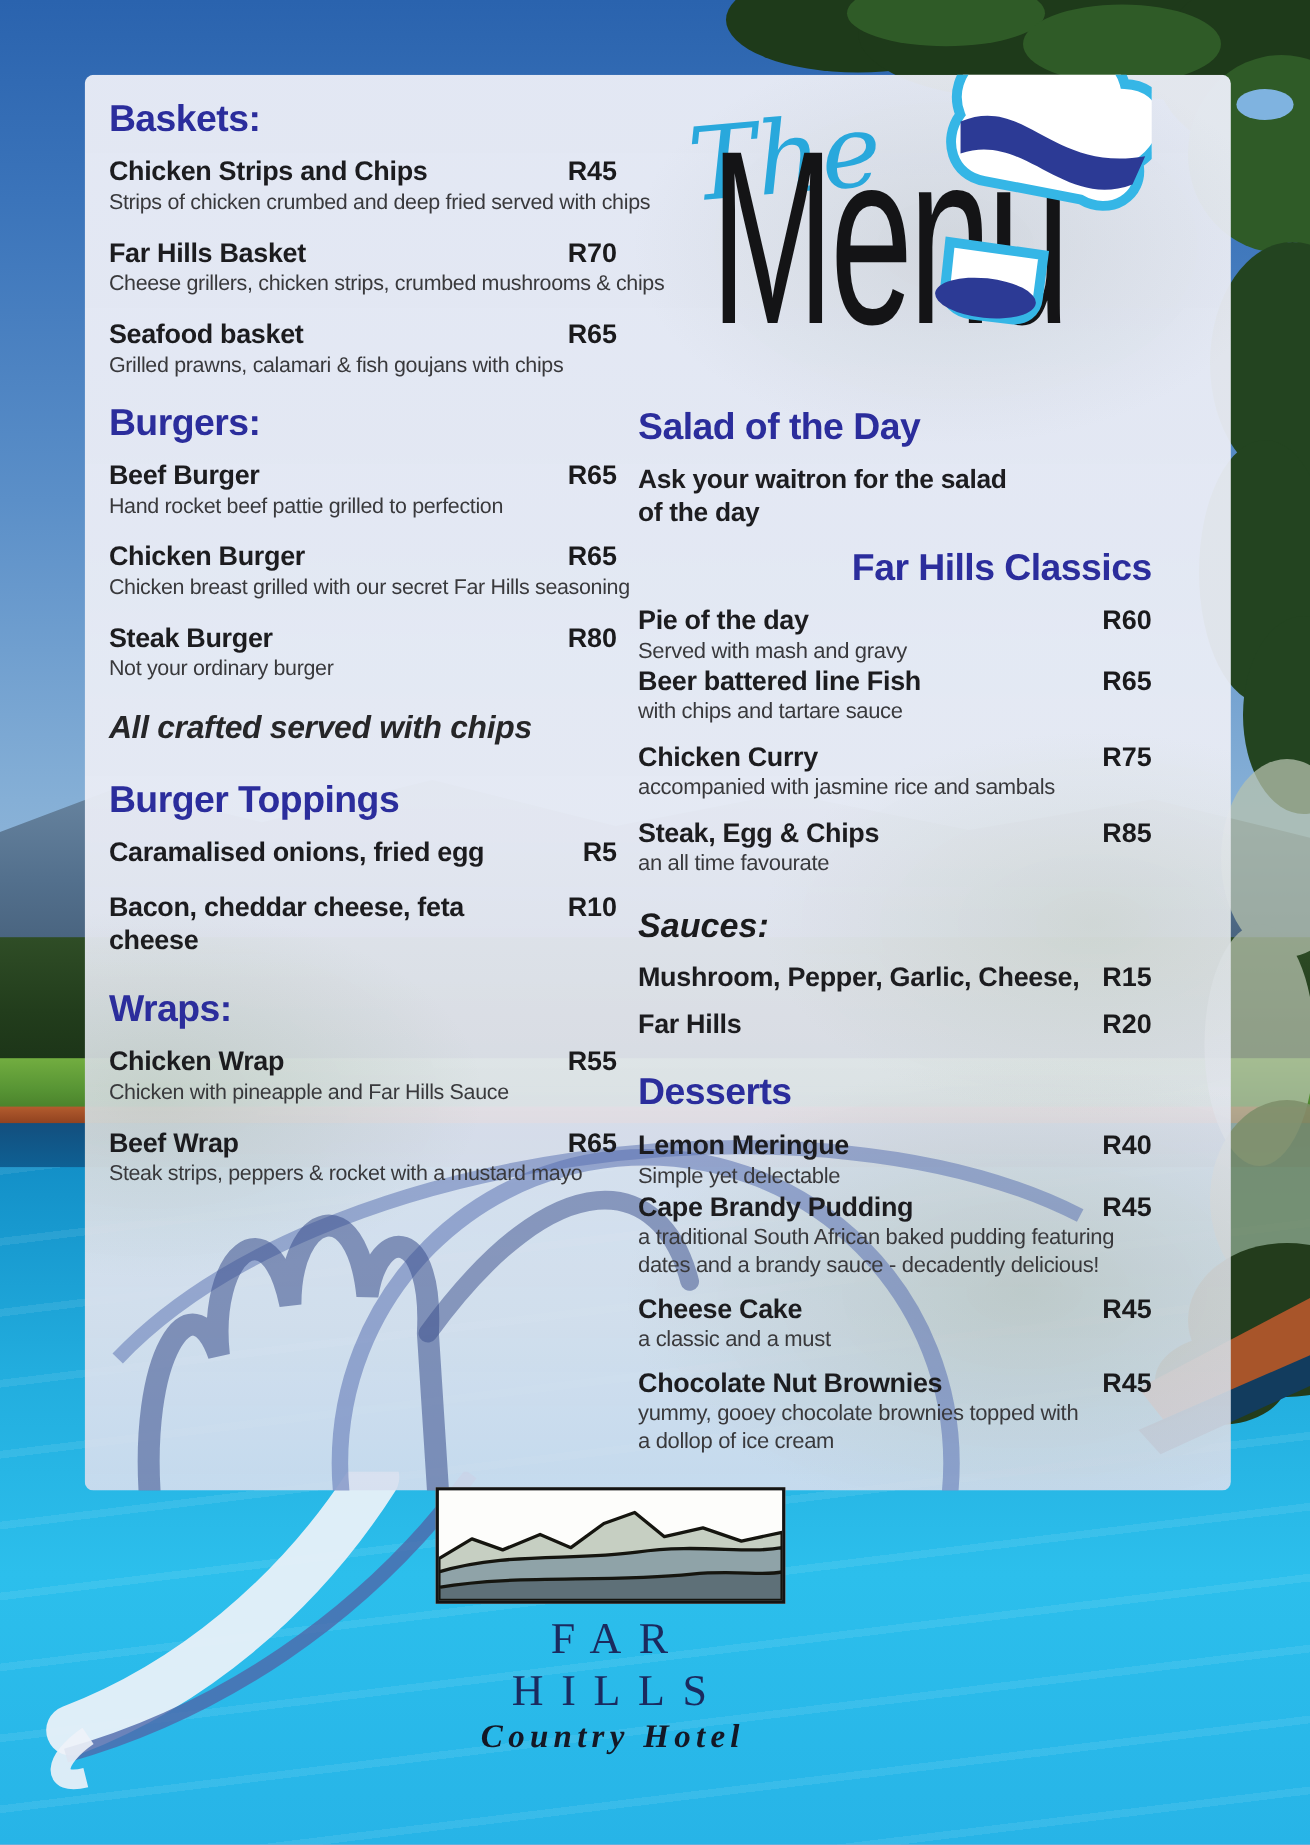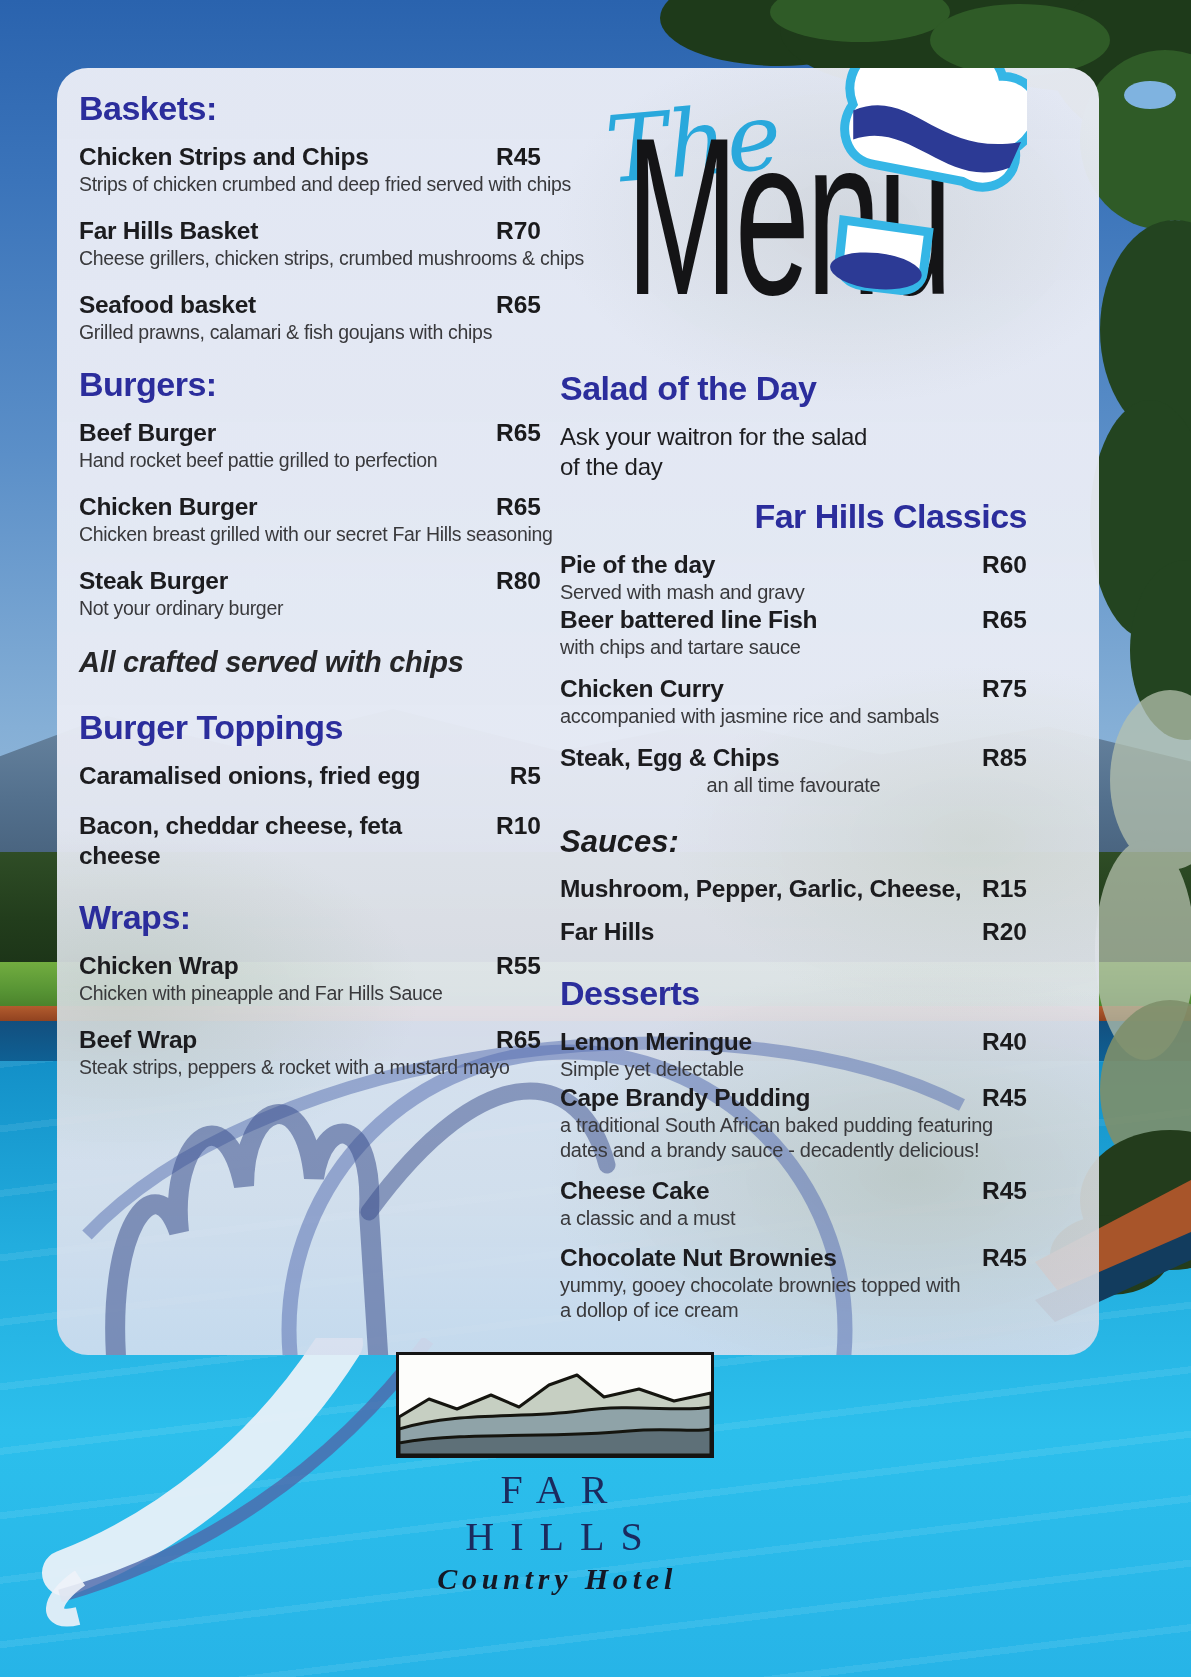--- a/index.html
+++ b/index.html
@@ -12,41 +12,41 @@
   .bg-ridge{top:695px;height:175px;background:linear-gradient(180deg,#6d89a4 0%,#53708d 60%,#47617c 100%);clip-path:polygon(0 35%,9% 12%,20% 30%,33% 8%,47% 32%,60% 15%,74% 34%,88% 18%,100% 38%,100% 100%,0 100%);}
   .bg-forest{top:852px;height:122px;background:linear-gradient(180deg,#2f4d26 0%,#223d1c 55%,#1b3317 100%);}
   .bg-grass{top:962px;height:48px;background:linear-gradient(180deg,#72ad40 0%,#579434 60%,#487f2a 100%);}
   .bg-pooledge{top:1006px;height:17px;background:linear-gradient(180deg,#b35c2e,#8c3f1e);}
   .bg-waterline{top:1021px;height:42px;background:linear-gradient(180deg,#134f7e 0%,#0e6195 100%);}
   .bg-water{top:1061px;height:616px;background:
     repeating-linear-gradient(173deg,rgba(255,255,255,.08) 0 7px,rgba(255,255,255,0) 7px 64px),
     linear-gradient(180deg,#1390c8 0%,#22adde 30%,#2cbfec 60%,#27b4e7 100%);}
 
   
-  .panel{position:absolute;left:57px;top:68px;width:1042px;height:1287px;border-radius:31px;z-index:2;overflow:hidden;
+  .panel{position:absolute;left:77px;top:68px;width:1042px;height:1287px;border-radius:8px;z-index:2;overflow:hidden;
     background:
       radial-gradient(ellipse 430px 250px at 88% 60%, rgba(172,186,160,.30), transparent 70%),
       radial-gradient(ellipse 520px 300px at 82% 86%, rgba(148,158,128,.32), transparent 70%),
       radial-gradient(ellipse 430px 240px at 6% 72%, rgba(118,148,108,.22), transparent 70%),
       radial-gradient(ellipse 420px 260px at 76% 12%, rgba(150,155,148,.22), transparent 70%),
       linear-gradient(180deg, rgba(233,236,245,.97) 0%, rgba(233,236,245,.95) 55%, rgba(224,227,238,.92) 88%, rgba(214,222,238,.90) 100%);}
   .panel-inner{position:relative;z-index:1;}
 
   
   .h-section{font-weight:bold;font-size:34px;line-height:40px;color:#2b2d9c;margin:0 0 14px 0;letter-spacing:-.5px;}
   .mt14{margin-top:14px;text-align:right;} .mt16{margin-top:16px;} .mt26{margin-top:26px;} .mt28{margin-top:28px;}
   .mi{margin-bottom:19px;}
   .mi-row{display:flex;justify-content:space-between;align-items:baseline;line-height:30px;}
   .mi-name{font-weight:bold;font-size:24.5px;color:#1c1c1f;letter-spacing:-.3px;}
   .mi-price{font-weight:bold;font-size:24.5px;color:#1a1a1c;margin-left:10px;}
   .mi-desc{font-size:20px;line-height:25px;color:#39393c;letter-spacing:-.3px;white-space:pre-line;}
   .col-left .mi-desc{white-space:nowrap;font-size:19.5px;}
   .note{font-weight:bold;font-style:italic;font-size:29px;line-height:34px;color:#262628;margin-top:24px;letter-spacing:-.3px;}
   .h-sauces{font-weight:bold;font-style:italic;font-size:31px;line-height:36px;color:#1b1b1d;margin:26px 0 14px 0;}
-  .salad-text{font-weight:normal;font-size:24px;line-height:30px;color:#1d1d20;white-space:pre-line;margin-bottom:8px;letter-spacing:-.3px;}
+  .salad-text{font-weight:bold;font-size:24px;line-height:30px;color:#1d1d20;white-space:pre-line;margin-bottom:8px;letter-spacing:-.3px;}
 
   .col-left{position:absolute;left:22px;top:20px;width:462px;}
   .col-right{position:absolute;left:503px;top:0;width:467px;}
 
   
   .title-block{position:relative;height:300px;}
   .the-script{position:absolute;left:46px;top:30px;font-family:"DejaVu Serif",serif;font-style:italic;font-size:92px;line-height:1;color:#29a8dc;transform:rotate(-5deg);}
   .menu-word{position:absolute;left:66px;top:44px;font-size:225px;line-height:.93;font-weight:400;color:#141416;transform:scaleX(.60);transform-origin:left top;letter-spacing:-6px;}
   .hat{position:absolute;left:252px;top:-42px;}
 
@@ -267,21 +267,21 @@
             </div>
 
             <div class="mi" style="margin-bottom:14px;">
               <div class="mi-row">
                 <span class="mi-name">Chicken Curry</span>
                 <span class="mi-price">R75</span>
               </div>
               <div class="mi-desc">accompanied with jasmine rice and sambals</div>
             </div>
 
-            <div class="mi" style="margin-bottom:14px;text-align:center;">
+            <div class="mi" style="margin-bottom:14px;">
               <div class="mi-row">
                 <span class="mi-name">Steak, Egg &amp; Chips</span>
                 <span class="mi-price">R85</span>
               </div>
               <div class="mi-desc">an all time favourate</div>
             </div>
           </div>
 
         <div class="h-sauces">Sauces:</div>
         <div>

